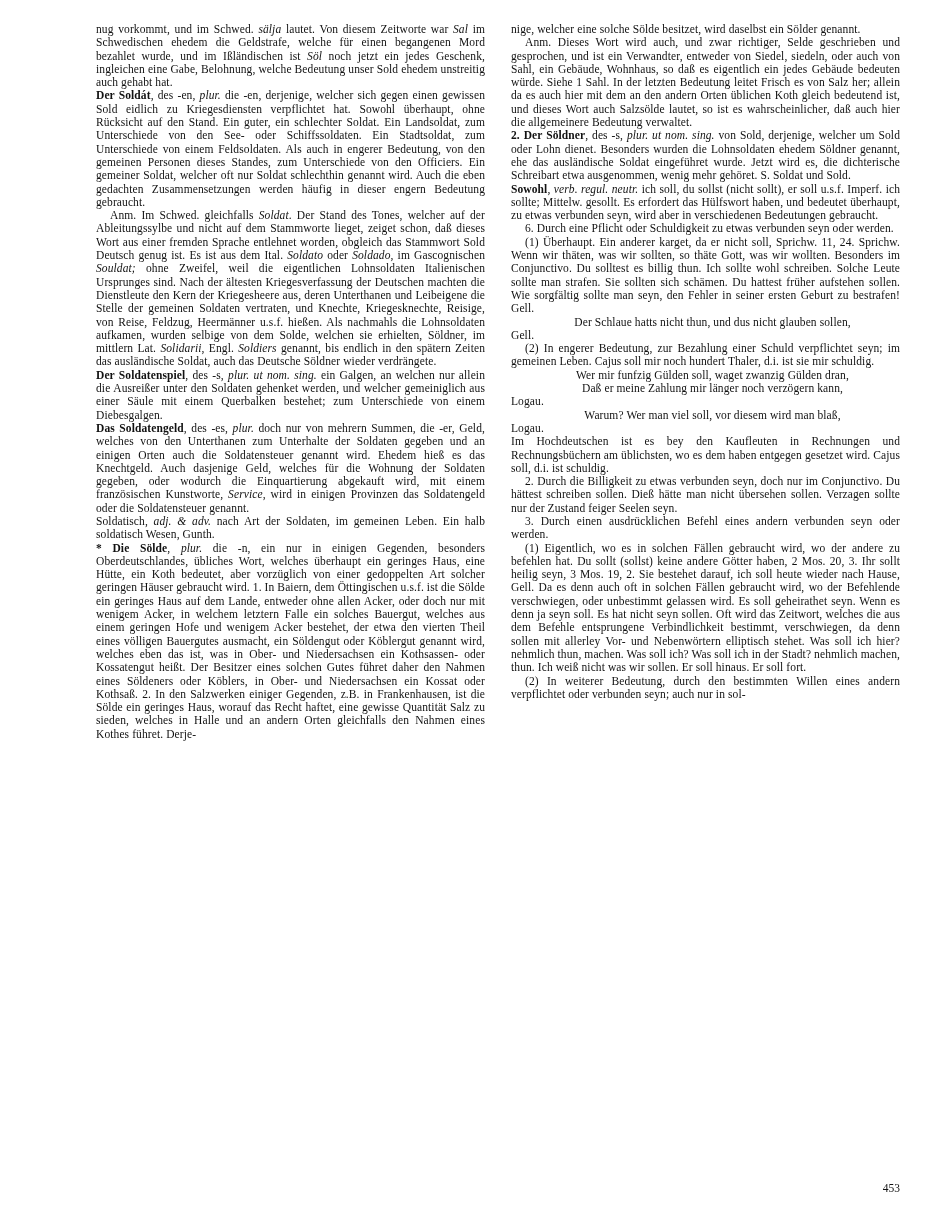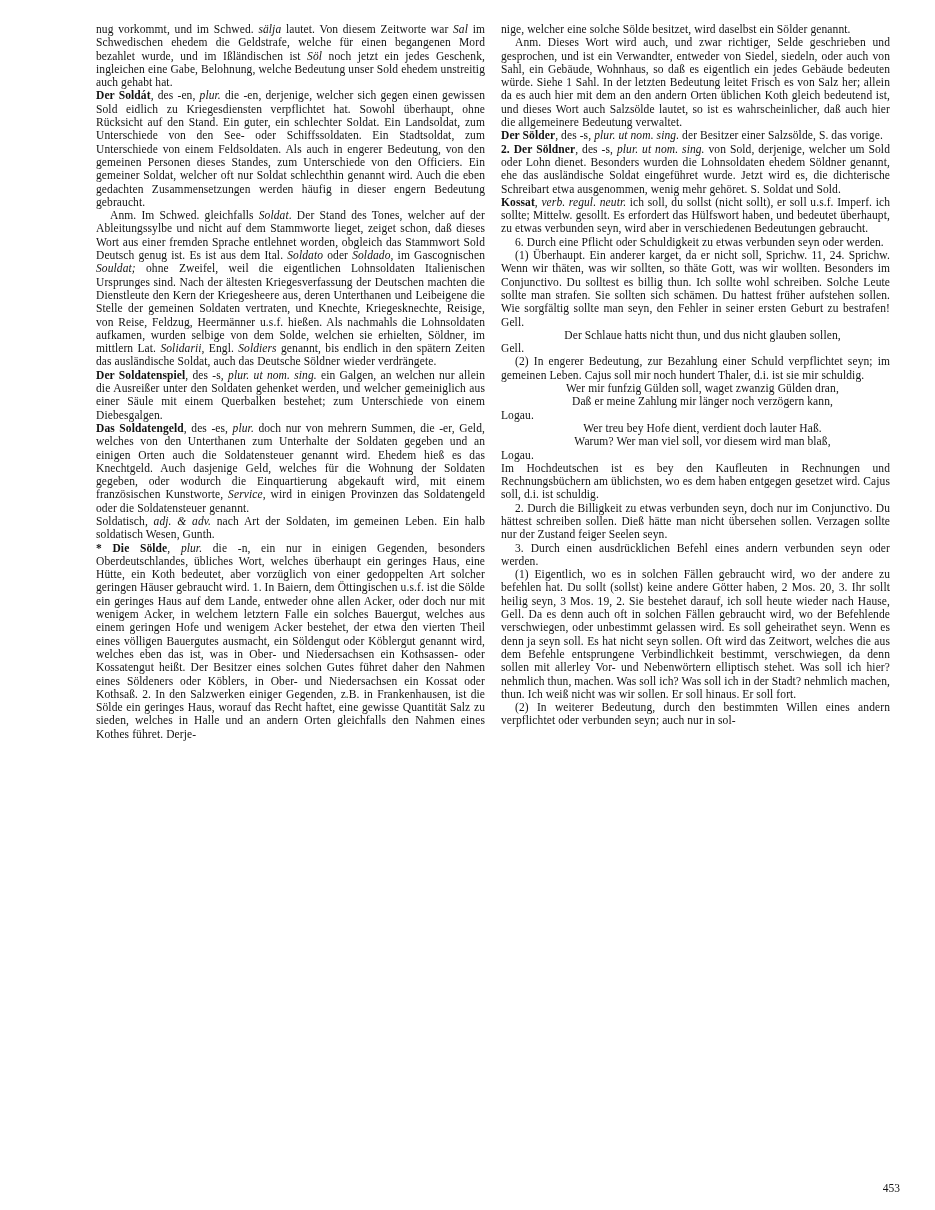--- a/index.html
+++ b/index.html
@@ -12,21 +12,21 @@
   .page {
     position: relative;
     width: 935px; height: 1210px;
     overflow: hidden;
     background: #ffffff;
   }
   .columns {
     position: absolute;
     top: 23px; left: 96px;
     display: flex;
-    gap: 16px;
+    gap: 26px;
   }
   .column { width: 389px; }
   .para {
     margin: 0;
     font-size: 11.5px;
     line-height: 13.3px;
     text-align: justify;
     letter-spacing: 0.1px;
   }
   .para.entry  { text-indent: 0; }
@@ -50,32 +50,30 @@
         <p class="para entry"><span style="font-weight: bold;">Der Soldát</span><span>, des -en, </span><span style="font-style: italic;">plur.</span><span> die -en, derjenige, welcher sich gegen einen gewissen Sold eidlich zu Kriegesdiensten verpflichtet hat. Sowohl überhaupt, ohne Rücksicht auf den Stand. Ein guter, ein schlechter Soldat. Ein Landsoldat, zum Unterschiede von den See- oder Schiffssoldaten. Ein Stadtsoldat, zum Unterschiede von einem Feldsoldaten. Als auch in engerer Bedeutung, von den gemeinen Personen dieses Standes, zum Unterschiede von den Officiers. Ein gemeiner Soldat, welcher oft nur Soldat schlechthin genannt wird. Auch die eben gedachten Zusammensetzungen werden häufig in dieser engern Bedeutung gebraucht.</span></p>
         <p class="para indent"><span>Anm. Im Schwed. gleichfalls </span><span style="font-style: italic;">Soldat</span><span>. Der Stand des Tones, welcher auf der Ableitungssylbe und nicht auf dem Stammworte lieget, zeiget schon, daß dieses Wort aus einer fremden Sprache entlehnet worden, obgleich das Stammwort Sold Deutsch genug ist. Es ist aus dem Ital. </span><span style="font-style: italic;">Soldato</span><span> oder </span><span style="font-style: italic;">Soldado</span><span>, im Gascognischen </span><span style="font-style: italic;">Souldat;</span><span> ohne Zweifel, weil die eigentlichen Lohnsoldaten Italienischen Ursprunges sind. Nach der ältesten Kriegesverfassung der Deutschen machten die Dienstleute den Kern der Kriegesheere aus, deren Unterthanen und Leibeigene die Stelle der gemeinen Soldaten vertraten, und Knechte, Kriegesknechte, Reisige, von Reise, Feldzug, Heermänner u.s.f. hießen. Als nachmahls die Lohnsoldaten aufkamen, wurden selbige von dem Solde, welchen sie erhielten, Söldner, im mittlern Lat. </span><span style="font-style: italic;">Solidarii</span><span>, Engl. </span><span style="font-style: italic;">Soldiers</span><span> genannt, bis endlich in den spätern Zeiten das ausländische Soldat, auch das Deutsche Söldner wieder verdrängete.</span></p>
         <p class="para entry"><span style="font-weight: bold;">Der Soldatenspiel</span><span>, des -s, </span><span style="font-style: italic;">plur. ut nom. sing.</span><span> ein Galgen, an welchen nur allein die Ausreißer unter den Soldaten gehenket werden, und welcher gemeiniglich aus einer Säule mit einem Querbalken bestehet; zum Unterschiede von einem Diebesgalgen.</span></p>
         <p class="para entry"><span style="font-weight: bold;">Das Soldatengeld</span><span>, des -es, </span><span style="font-style: italic;">plur.</span><span> doch nur von mehrern Summen, die -er, Geld, welches von den Unterthanen zum Unterhalte der Soldaten gegeben und an einigen Orten auch die Soldatensteuer genannt wird. Ehedem hieß es das Knechtgeld. Auch dasjenige Geld, welches für die Wohnung der Soldaten gegeben, oder wodurch die Einquartierung abgekauft wird, mit einem französischen Kunstworte, </span><span style="font-style: italic;">Service</span><span>, wird in einigen Provinzen das Soldatengeld oder die Soldatensteuer genannt.</span></p>
         <p class="para entry"><span style="font-weight: normal;">Soldatisch</span><span>, </span><span style="font-style: italic;">adj. &amp; adv.</span><span> nach Art der Soldaten, im gemeinen Leben. Ein halb soldatisch Wesen, Gunth.</span></p>
         <p class="para entry"><span style="font-weight: bold;">* Die Sölde</span><span>, </span><span style="font-style: italic;">plur.</span><span> die -n, ein nur in einigen Gegenden, besonders Oberdeutschlandes, übliches Wort, welches überhaupt ein geringes Haus, eine Hütte, ein Koth bedeutet, aber vorzüglich von einer gedoppelten Art solcher geringen Häuser gebraucht wird. 1. In Baiern, dem Öttingischen u.s.f. ist die Sölde ein geringes Haus auf dem Lande, entweder ohne allen Acker, oder doch nur mit wenigem Acker, in welchem letztern Falle ein solches Bauergut, welches aus einem geringen Hofe und wenigem Acker bestehet, der etwa den vierten Theil eines völligen Bauergutes ausmacht, ein Söldengut oder Köblergut genannt wird, welches eben das ist, was in Ober- und Niedersachsen ein Kothsassen- oder Kossatengut heißt. Der Besitzer eines solchen Gutes führet daher den Nahmen eines Söldeners oder Köblers, in Ober- und Niedersachsen ein Kossat oder Kothsaß. 2. In den Salzwerken einiger Gegenden, z.B. in Frankenhausen, ist die Sölde ein geringes Haus, worauf das Recht haftet, eine gewisse Quantität Salz zu sieden, welches in Halle und an andern Orten gleichfalls den Nahmen eines Kothes führet. Derje-</span></p>
       </div>
     <div class="column">
         <p class="para entry"><span>nige, welcher eine solche Sölde besitzet, wird daselbst ein Sölder genannt.</span></p>
         <p class="para indent"><span>Anm. Dieses Wort wird auch, und zwar richtiger, Selde geschrieben und gesprochen, und ist ein Verwandter, entweder von Siedel, siedeln, oder auch von Sahl, ein Gebäude, Wohnhaus, so daß es eigentlich ein jedes Gebäude bedeuten würde. Siehe 1 Sahl. In der letzten Bedeutung leitet Frisch es von Salz her; allein da es auch hier mit dem an den andern Orten üblichen Koth gleich bedeutend ist, und dieses Wort auch Salzsölde lautet, so ist es wahrscheinlicher, daß auch hier die allgemeinere Bedeutung verwaltet.</span></p>
-        <p class="para entry"><span style="font-weight: bold;">Der Sölder</span><span>, des -s, </span><span style="font-style: italic;">plur. ut nom. sing.</span><span> der Besitzer einer Salzsölde, S. das vorige.</span></p>
         <p class="para entry"><span style="font-weight: bold;">2. Der Söldner</span><span>, des -s, </span><span style="font-style: italic;">plur. ut nom. sing.</span><span> von Sold, derjenige, welcher um Sold oder Lohn dienet. Besonders wurden die Lohnsoldaten ehedem Söldner genannt, ehe das ausländische Soldat eingeführet wurde. Jetzt wird es, die dichterische Schreibart etwa ausgenommen, wenig mehr gehöret. S. Soldat und Sold.</span></p>
-        <p class="para entry"><span style="font-weight: bold;">Kossat</span><span>, </span><span style="font-style: italic;">verb. regul. neutr.</span><span> ich soll, du sollst (nicht sollt), er soll u.s.f. Imperf. ich sollte; Mittelw. gesollt. Es erfordert das Hülfswort haben, und bedeutet überhaupt, zu etwas verbunden seyn, wird aber in verschiedenen Bedeutungen gebraucht.</span></p>
+        <p class="para entry"><span style="font-weight: bold;">Sowohl</span><span>, </span><span style="font-style: italic;">verb. regul. neutr.</span><span> ich soll, du sollst (nicht sollt), er soll u.s.f. Imperf. ich sollte; Mittelw. gesollt. Es erfordert das Hülfswort haben, und bedeutet überhaupt, zu etwas verbunden seyn, wird aber in verschiedenen Bedeutungen gebraucht.</span></p>
         <p class="para indent"><span>6. Durch eine Pflicht oder Schuldigkeit zu etwas verbunden seyn oder werden.</span></p>
         <p class="para indent"><span>(1) Überhaupt. Ein anderer karget, da er nicht soll, Sprichw. 11, 24. Sprichw. Wenn wir thäten, was wir sollten, so thäte Gott, was wir wollten. Besonders im Conjunctivo. Du solltest es billig thun. Ich sollte wohl schreiben. Solche Leute sollte man strafen. Sie sollten sich schämen. Du hattest früher aufstehen sollen. Wie sorgfältig sollte man seyn, den Fehler in seiner ersten Geburt zu bestrafen! Gell.</span></p>
         <p class="para verse"><span>Der Schlaue hatts nicht thun, und dus nicht glauben sollen,</span></p>
         <p class="para right"><span>Gell.</span></p>
         <p class="para indent"><span>(2) In engerer Bedeutung, zur Bezahlung einer Schuld verpflichtet seyn; im gemeinen Leben. Cajus soll mir noch hundert Thaler, d.i. ist sie mir schuldig.</span></p>
         <p class="para verse"><span>Wer mir funfzig Gülden soll, waget zwanzig Gülden dran,</span></p>
         <p class="para verse"><span>Daß er meine Zahlung mir länger noch verzögern kann,</span></p>
         <p class="para right"><span>Logau.</span></p>
-        <p class="para verse"><span>Wer treu bey Hofe dient, verdient doch lauter Haß.</span></p>
         <p class="para verse"><span>Warum? Wer man viel soll, vor diesem wird man blaß,</span></p>
         <p class="para right"><span>Logau.</span></p>
         <p class="para entry"><span>Im Hochdeutschen ist es bey den Kaufleuten in Rechnungen und Rechnungsbüchern am üblichsten, wo es dem haben entgegen gesetzet wird. Cajus soll, d.i. ist schuldig.</span></p>
         <p class="para indent"><span>2. Durch die Billigkeit zu etwas verbunden seyn, doch nur im Conjunctivo. Du hättest schreiben sollen. Dieß hätte man nicht übersehen sollen. Verzagen sollte nur der Zustand feiger Seelen seyn.</span></p>
         <p class="para indent"><span>3. Durch einen ausdrücklichen Befehl eines andern verbunden seyn oder werden.</span></p>
         <p class="para indent"><span>(1) Eigentlich, wo es in solchen Fällen gebraucht wird, wo der andere zu befehlen hat. Du sollt (sollst) keine andere Götter haben, 2 Mos. 20, 3. Ihr sollt heilig seyn, 3 Mos. 19, 2. Sie bestehet darauf, ich soll heute wieder nach Hause, Gell. Da es denn auch oft in solchen Fällen gebraucht wird, wo der Befehlende verschwiegen, oder unbestimmt gelassen wird. Es soll geheirathet seyn. Wenn es denn ja seyn soll. Es hat nicht seyn sollen. Oft wird das Zeitwort, welches die aus dem Befehle entsprungene Verbindlichkeit bestimmt, verschwiegen, da denn sollen mit allerley Vor- und Nebenwörtern elliptisch stehet. Was soll ich hier? nehmlich thun, machen. Was soll ich? Was soll ich in der Stadt? nehmlich machen, thun. Ich weiß nicht was wir sollen. Er soll hinaus. Er soll fort.</span></p>
         <p class="para indent"><span>(2) In weiterer Bedeutung, durch den bestimmten Willen eines andern verpflichtet oder verbunden seyn; auch nur in sol-</span></p>
       </div>
   </div>
   <div class="page-number">453</div>

